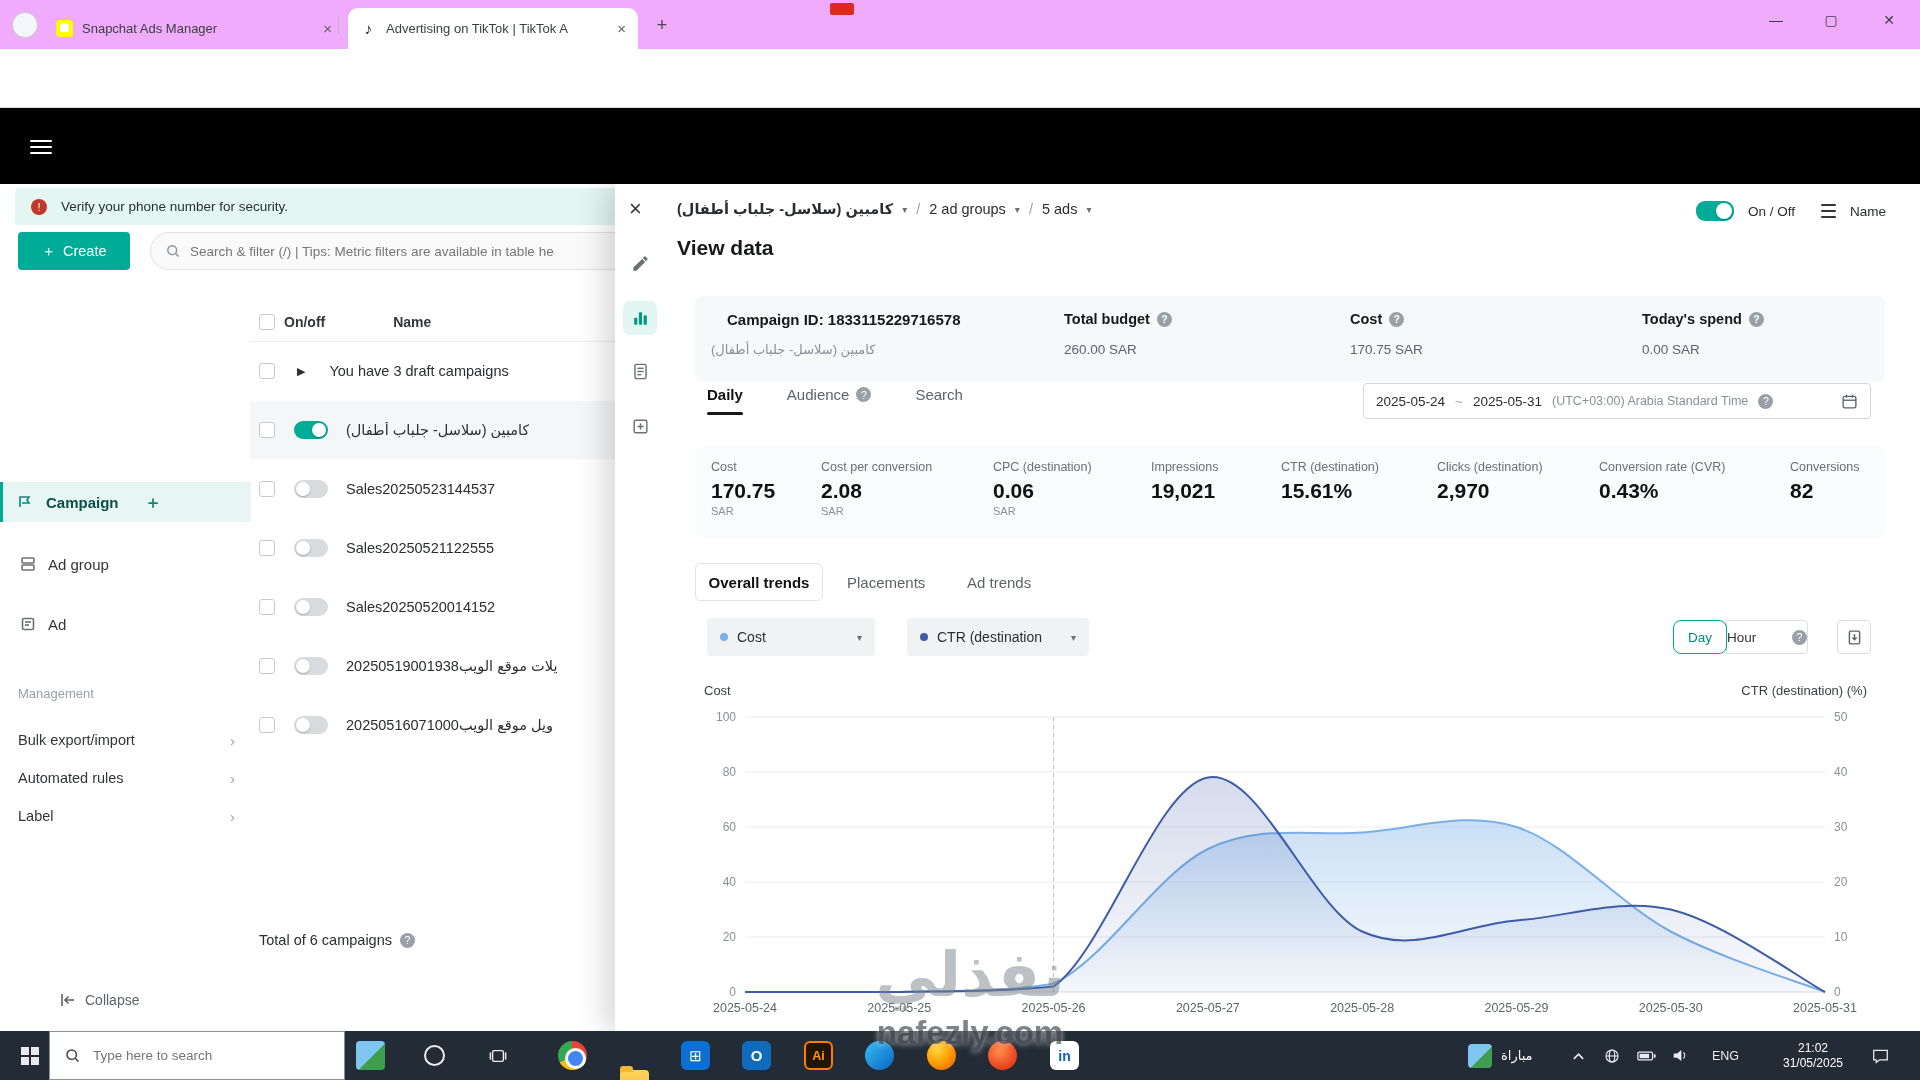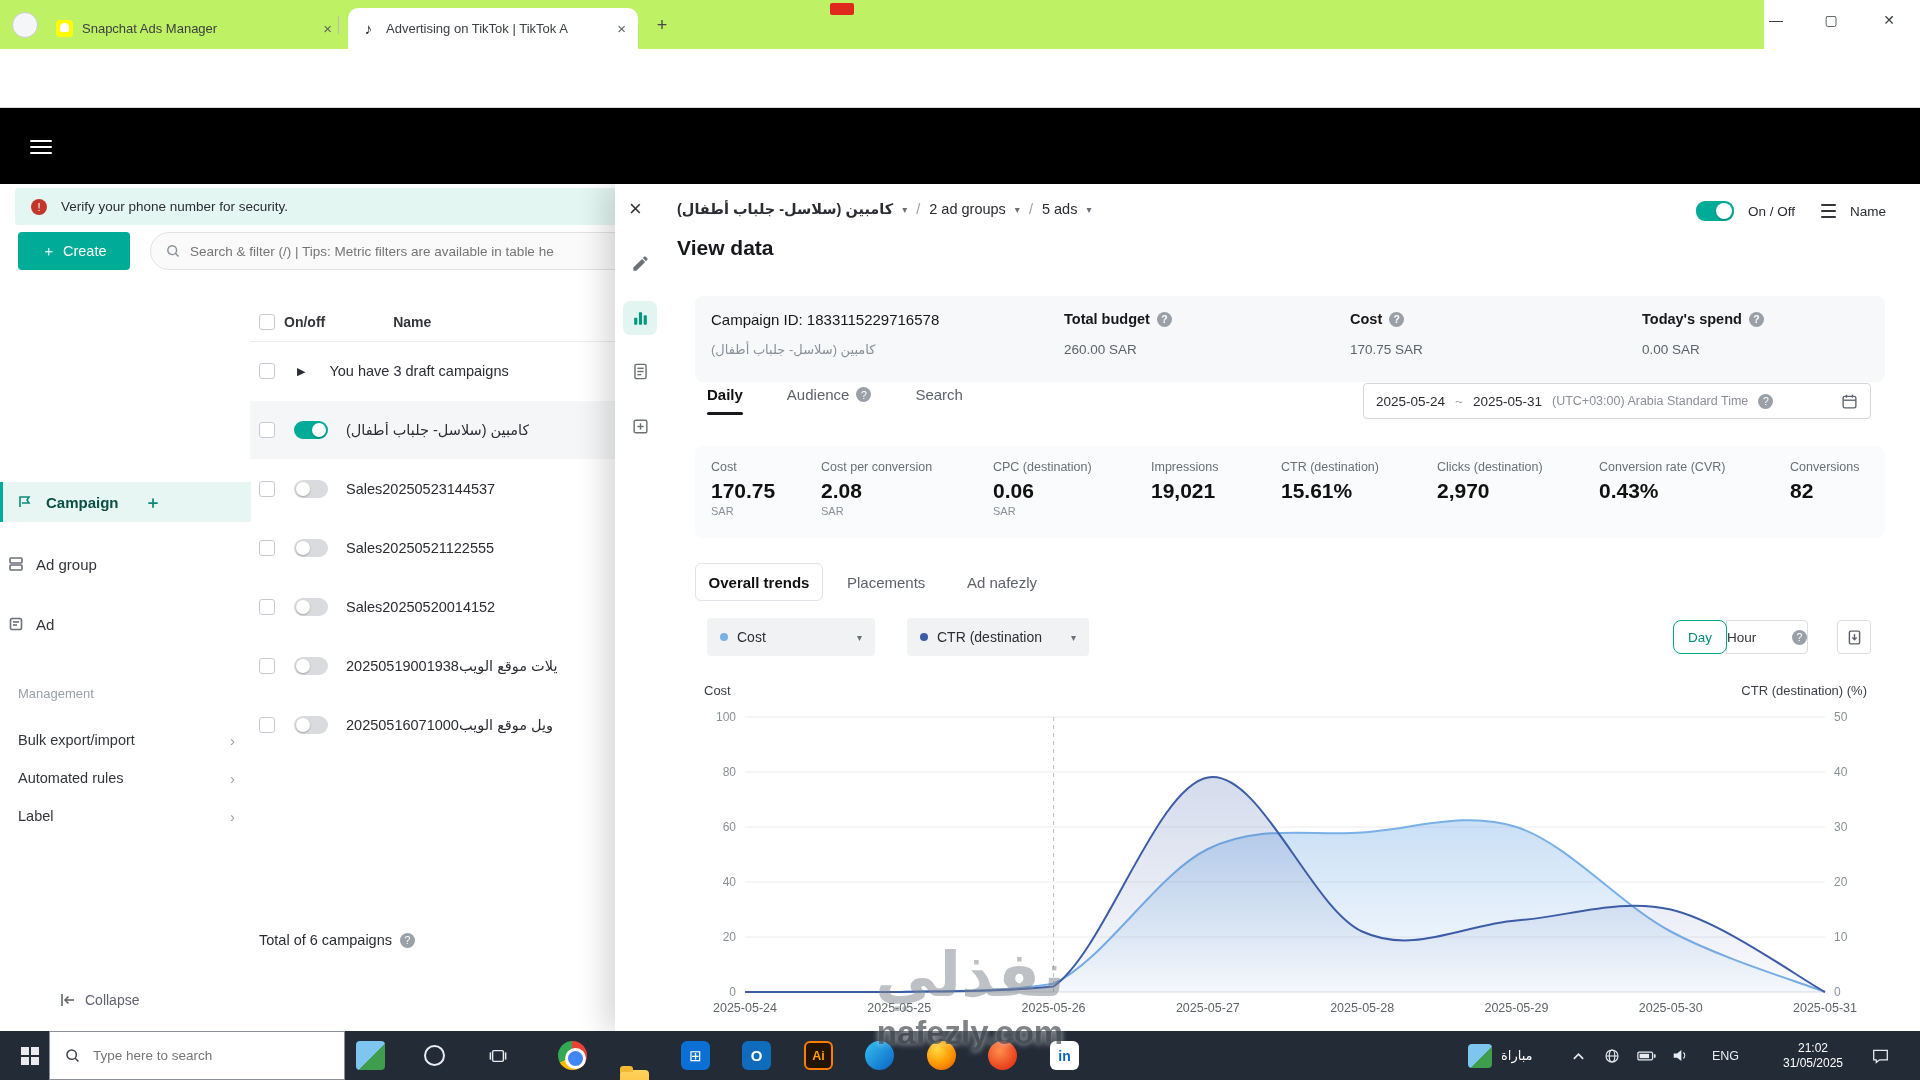--- a/index.html
+++ b/index.html
@@ -1,21 +1,21 @@
 <!DOCTYPE html>
 <html><head>
 <meta charset="utf-8">
 <style>
   *{margin:0;padding:0;box-sizing:border-box}
   html,body{width:1920px;height:1080px;background:#fff}
   body{font-family:"Liberation Sans","DejaVu Sans",sans-serif;color:#1f2127}
   #screen{position:relative;width:1920px;height:1080px;overflow:hidden;background:#fff}
 
   
-  #tabstrip{position:absolute;left:0;top:0;width:1764px;height:49px;background:#bef264}
+  #tabstrip{position:absolute;left:0;top:0;width:1920px;height:49px;background:#f0abfc}
   .profile-dot{position:absolute;left:12px;top:12px;width:26px;height:26px;border-radius:50%;background:#f5f6f7;border:1px solid #c9ccd1}
   .tab{position:absolute;top:8px;height:41px;display:flex;align-items:center;gap:9px;padding:0 12px;font-size:13px;color:#3c4043}
   .tab.inactive{left:44px;width:300px}
   .tab.active{left:348px;width:290px;background:#fff;border-radius:10px 10px 0 0}
   .tab .title{flex:1;white-space:nowrap;overflow:hidden;text-overflow:ellipsis}
   .tab .close{font-size:15px;color:#5f6368;cursor:default}
   .fav-snap{width:17px;height:17px;border-radius:4px;background:#fffc00;position:relative;flex:none}
   .fav-snap::after{content:"";position:absolute;left:4px;top:3px;width:9px;height:9px;background:#fff;border-radius:5px 5px 2px 2px}
   .fav-tiktok{width:17px;height:17px;flex:none;font-size:15px;line-height:17px;text-align:center;color:#111}
   .tab-divider{position:absolute;left:338px;top:16px;width:1px;height:18px;background:#b6bac0}
@@ -51,21 +51,21 @@
   .account-pill .caret{position:absolute;right:40px;color:#cfd1d4;font-size:11px}
   .account-avatar{position:absolute;right:-8px;top:5px;width:32px;height:32px;border-radius:7px;background:#00c2a8;display:flex;align-items:center;justify-content:center;color:#fff;font-size:13px;font-weight:bold}
 
   
   #page{position:absolute;left:0;top:184px;width:1920px;height:847px;background:#fff}
   #notice{position:absolute;left:15px;top:4px;width:1130px;height:37px;background:#e4f6f2;border-radius:4px;display:flex;align-items:center;gap:14px;padding:0 16px;font-size:13.5px;color:#2b2d33}
   .warn-dot{width:16px;height:16px;border-radius:50%;background:#c2372b;color:#fff;font-size:11px;display:flex;align-items:center;justify-content:center;flex:none}
   #create-btn{position:absolute;left:18px;top:48px;width:112px;height:38px;background:#00ab97;border-radius:4px;color:#fff;font-size:14.5px;display:flex;align-items:center;justify-content:center;gap:7px}
   #search-filter{position:absolute;left:150px;top:48px;width:920px;height:38px;background:#fafafa;border:1px solid #e0e2e6;border-radius:19px;display:flex;align-items:center;gap:9px;padding:0 14px}
   #search-filter input{flex:1;border:0;background:transparent;outline:none;font-size:13.5px;color:#4a4d52;font-family:inherit}
-  .side-item{position:absolute;left:0;width:251px;height:40px;display:flex;align-items:center;gap:12px;padding-left:8px;font-size:15px;color:#33353b}
+  .side-item{position:absolute;left:0;width:251px;height:40px;display:flex;align-items:center;gap:12px;padding-left:20px;font-size:15px;color:#33353b}
   .side-item.active{background:#e7f6f2;border-left:3px solid #00ab97;font-weight:bold;color:#0c4f45;padding-left:15px}
   .side-ic{width:16px;height:16px;flex:none;color:#6b6f76}
   .side-item.active .side-ic{color:#0c8a77}
   .side-plus{color:#0c8a77;font-size:17px;margin-left:14px;font-weight:bold}
   .mgmt-label{position:absolute;left:18px;top:502px;font-size:13px;color:#9aa0a8}
   .mgmt-item{position:absolute;left:0;width:251px;height:32px;display:flex;align-items:center;justify-content:space-between;padding:0 16px 0 18px;font-size:14.5px;color:#33353b}
   .mgmt-item .chev{color:#9aa0a8;font-size:15px}
   #collapse{position:absolute;left:60px;top:808px;display:flex;align-items:center;gap:9px;font-size:14px;color:#5e626b}
 
   
@@ -93,21 +93,21 @@
   #crumb .caret{font-size:10px;color:#6b6f76}
   #panel-right{position:absolute;right:34px;top:16px;display:flex;align-items:center;gap:14px;font-size:13.5px;color:#2b2d33}
   .toggle.big{width:38px;height:20px;margin:0}
   .toggle.big::after{width:16px;height:16px}
   #view-data{position:absolute;left:62px;top:52px;font-size:21px;font-weight:bold;color:#17181c}
   .rail-ic{position:absolute;left:8px;width:34px;height:34px;border-radius:7px;display:flex;align-items:center;justify-content:center;color:#6b7075}
   .rail-ic.active{background:#e3f5f0;color:#00997f}
   .rail-ic svg{width:19px;height:19px}
 
   #info-card{position:absolute;left:80px;top:112px;width:1190px;height:86px;background:#f7f8fa;border-radius:8px}
-  .ic-id{position:absolute;left:16px;top:15px;font-size:15px;font-weight:normal;color:#17181c}
+  .ic-id{position:absolute;left:32px;top:15px;font-size:15px;font-weight:bold;color:#17181c}
   .ic-name{position:absolute;left:16px;top:46px;font-size:13px;color:#8a8f98}
   .ic-col-label{position:absolute;top:15px;font-size:14.5px;font-weight:bold;color:#17181c;display:flex;gap:7px;align-items:center}
   .ic-col-val{position:absolute;top:46px;font-size:13.5px;color:#5e626b}
 
   #data-tabs{position:absolute;left:92px;top:202px;display:flex;gap:44px;font-size:15px;color:#5e626b}
   .dtab{position:relative;padding-bottom:12px;display:flex;gap:7px;align-items:center}
   .dtab.active{color:#111;font-weight:bold}
   .dtab.active::after{content:"";position:absolute;left:0;right:0;bottom:0;height:3px;background:#17181c;border-radius:2px}
   #date-picker{position:absolute;left:748px;top:199px;width:508px;height:36px;border:1px solid #d3d6db;border-radius:4px;display:flex;align-items:center;gap:10px;padding:0 12px;font-size:13.5px;color:#2b2d33}
   #date-picker .tz{font-size:12.5px;color:#8a8f98}
@@ -505,21 +505,21 @@
       <div class="m-unit"></div>
     </div>
 
     <div class="ttab active" style="left:80px;width:128px">
         <span>Overall trends</span>
       </div>
     <div class="ttab" style="left:232px">
         <span>Placements</span>
       </div>
     <div class="ttab" style="left:352px">
-        <span>Ad nafezly</span>
+        <span>Ad trends</span>
       </div>
 
     <div class="series-pill" style="left:92px;width:168px">
       <span class="dot8" style="background:#79b0e8"></span>
       <span>Cost</span>
       <span class="caret" style="margin-left:auto">▾</span>
     </div>
     <div class="series-pill" style="left:292px;width:182px">
       <span class="dot8" style="background:#3c5ca8"></span>
       <span>CTR (destination</span>

